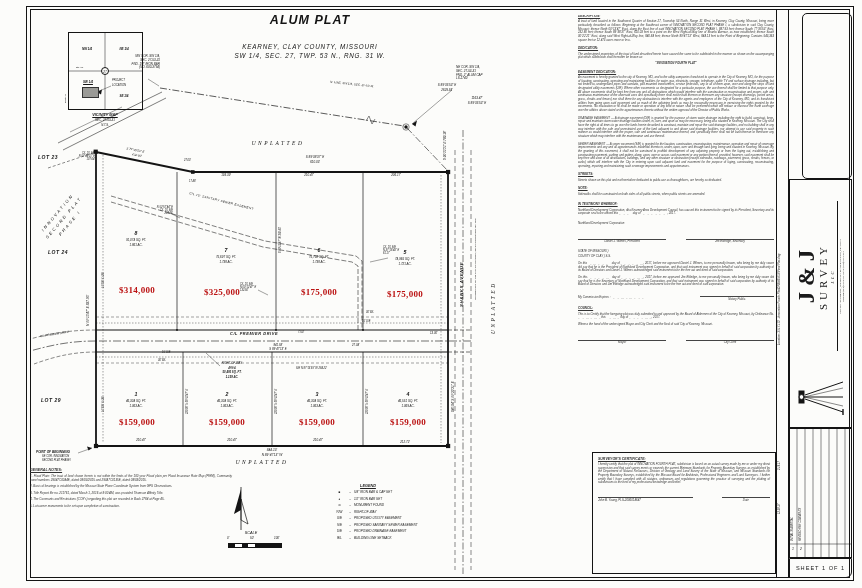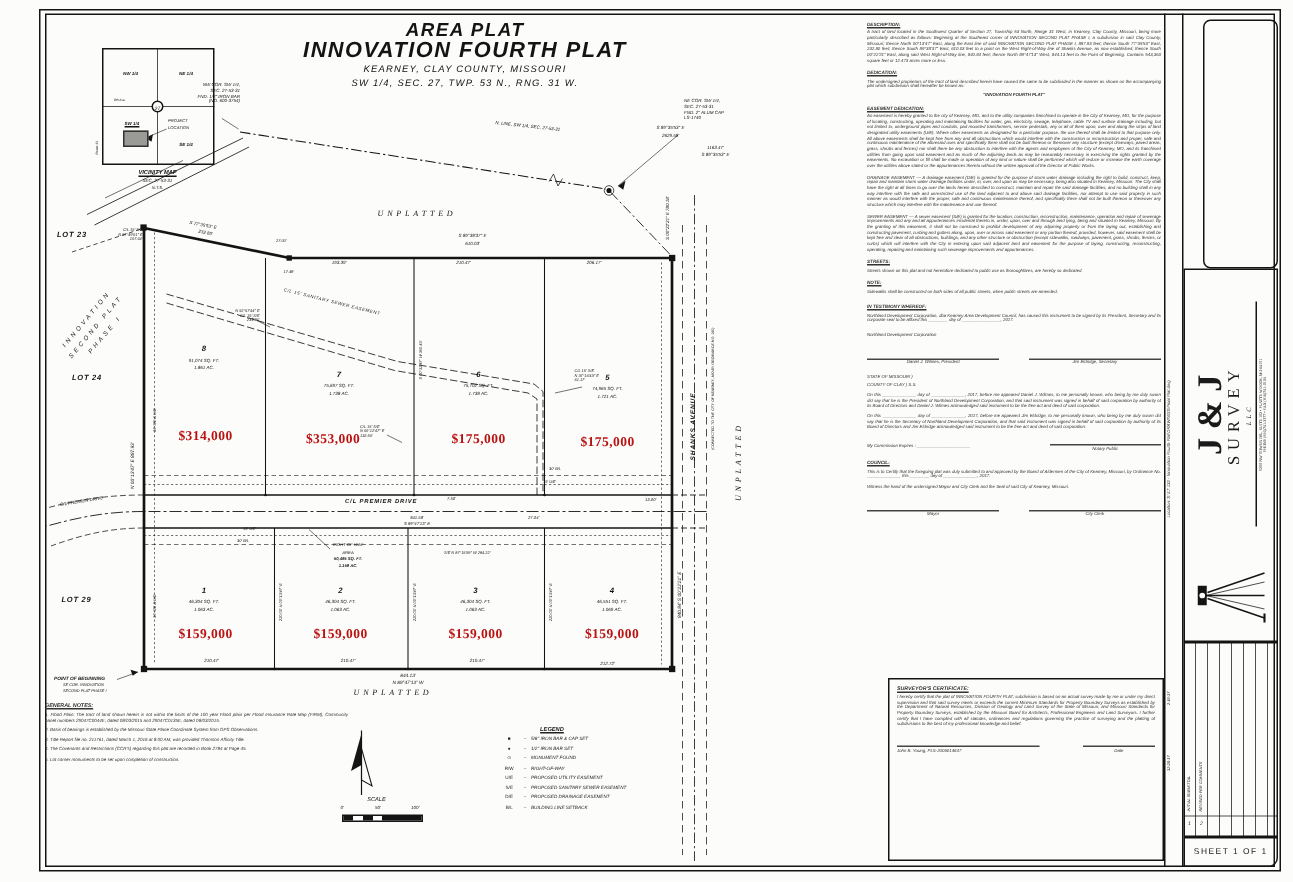--- a/index.html
+++ b/index.html
@@ -117,22 +117,21 @@
       <circle cx="177" cy="330" r=".9"></circle>
         <circle cx="276" cy="330" r=".9"></circle>
         <circle cx="363" cy="330" r=".9"></circle>
       <circle cx="183" cy="446" r=".9"></circle>
         <circle cx="272" cy="446" r=".9"></circle>
         <circle cx="363" cy="446" r=".9"></circle>
     </g>
     <circle cx="406" cy="127" r="3.2" fill="none" stroke="#141414" stroke-width=".5"></circle>
   </svg>
 
-  <div class="lbl c hdr1" style="left:310px;top:13px">AREA PLAT</div>
-  <div class="lbl c hdr2" style="left:310px;top:26px">INNOVATION FOURTH PLAT</div>
+  <div class="lbl c hdr1" style="left:310px;top:13px">ALUM PLAT</div>
   <div class="lbl c hdr3" style="left:310px;top:43px">KEARNEY, CLAY COUNTY, MISSOURI</div>
   <div class="lbl c hdr3" style="left:310px;top:52px">SW 1/4, SEC. 27, TWP. 53 N., RNG. 31 W.</div>
 
   <div class="frame2" style="left:68px;top:32px;width:75px;height:78px;border-width:.9px"></div>
   <div class="lbl c t3 b" style="left:87px;top:48px">NW 1/4</div>
   <div class="lbl c t3 b" style="left:124px;top:48px">NE 1/4</div>
   <div class="lbl c t3 b u" style="left:88px;top:81px">SW 1/4</div>
   <div class="lbl c t3 b" style="left:124px;top:95px">SE 1/4</div>
   <div class="abs" style="left:101px;top:67px;width:8px;height:8px;border:.6px solid #141414;border-radius:50%;background:#fcfcfa;font:italic 3.2px/8px 'Liberation Sans',sans-serif;text-align:center">27</div>
   <div class="abs" style="left:82px;top:87px;width:17px;height:11px;background:#9a9a96;border:.5px solid #333"></div>
@@ -248,21 +247,21 @@
   <div class="lbl c t28 b" style="left:232px;top:376px">1.159 AC.</div>
 
   <div class="lbl c lotnum" style="left:136px;top:230px">8</div>
   <div class="lbl c lotsz" style="left:136px;top:238px">91,074  SQ.  FT.</div>
   <div class="lbl c lotsz" style="left:136px;top:242.5px">1.861 AC.</div>
   <div class="lbl c price" style="left:137px;top:285px">$314,000</div>
 
   <div class="lbl c lotnum" style="left:226px;top:247px">7</div>
   <div class="lbl c lotsz" style="left:226px;top:255px">75,697  SQ.  FT.</div>
   <div class="lbl c lotsz" style="left:226px;top:259.5px">1.738 AC.</div>
-  <div class="lbl c price" style="left:222px;top:287px">$353,000</div>
+  <div class="lbl c price" style="left:222px;top:287px">$325,000</div>
 
   <div class="lbl c lotnum" style="left:319px;top:247px">6</div>
   <div class="lbl c lotsz" style="left:319px;top:255px">75,702  SQ.  FT.</div>
   <div class="lbl c lotsz" style="left:319px;top:259.5px">1.738 AC.</div>
   <div class="lbl c price" style="left:319px;top:287px">$175,000</div>
 
   <div class="lbl c lotnum" style="left:405px;top:249px">5</div>
   <div class="lbl c lotsz" style="left:405px;top:257px">74,965  SQ.  FT.</div>
   <div class="lbl c lotsz" style="left:405px;top:261.5px">1.721 AC.</div>
   <div class="lbl c price" style="left:405px;top:289px">$175,000</div>

